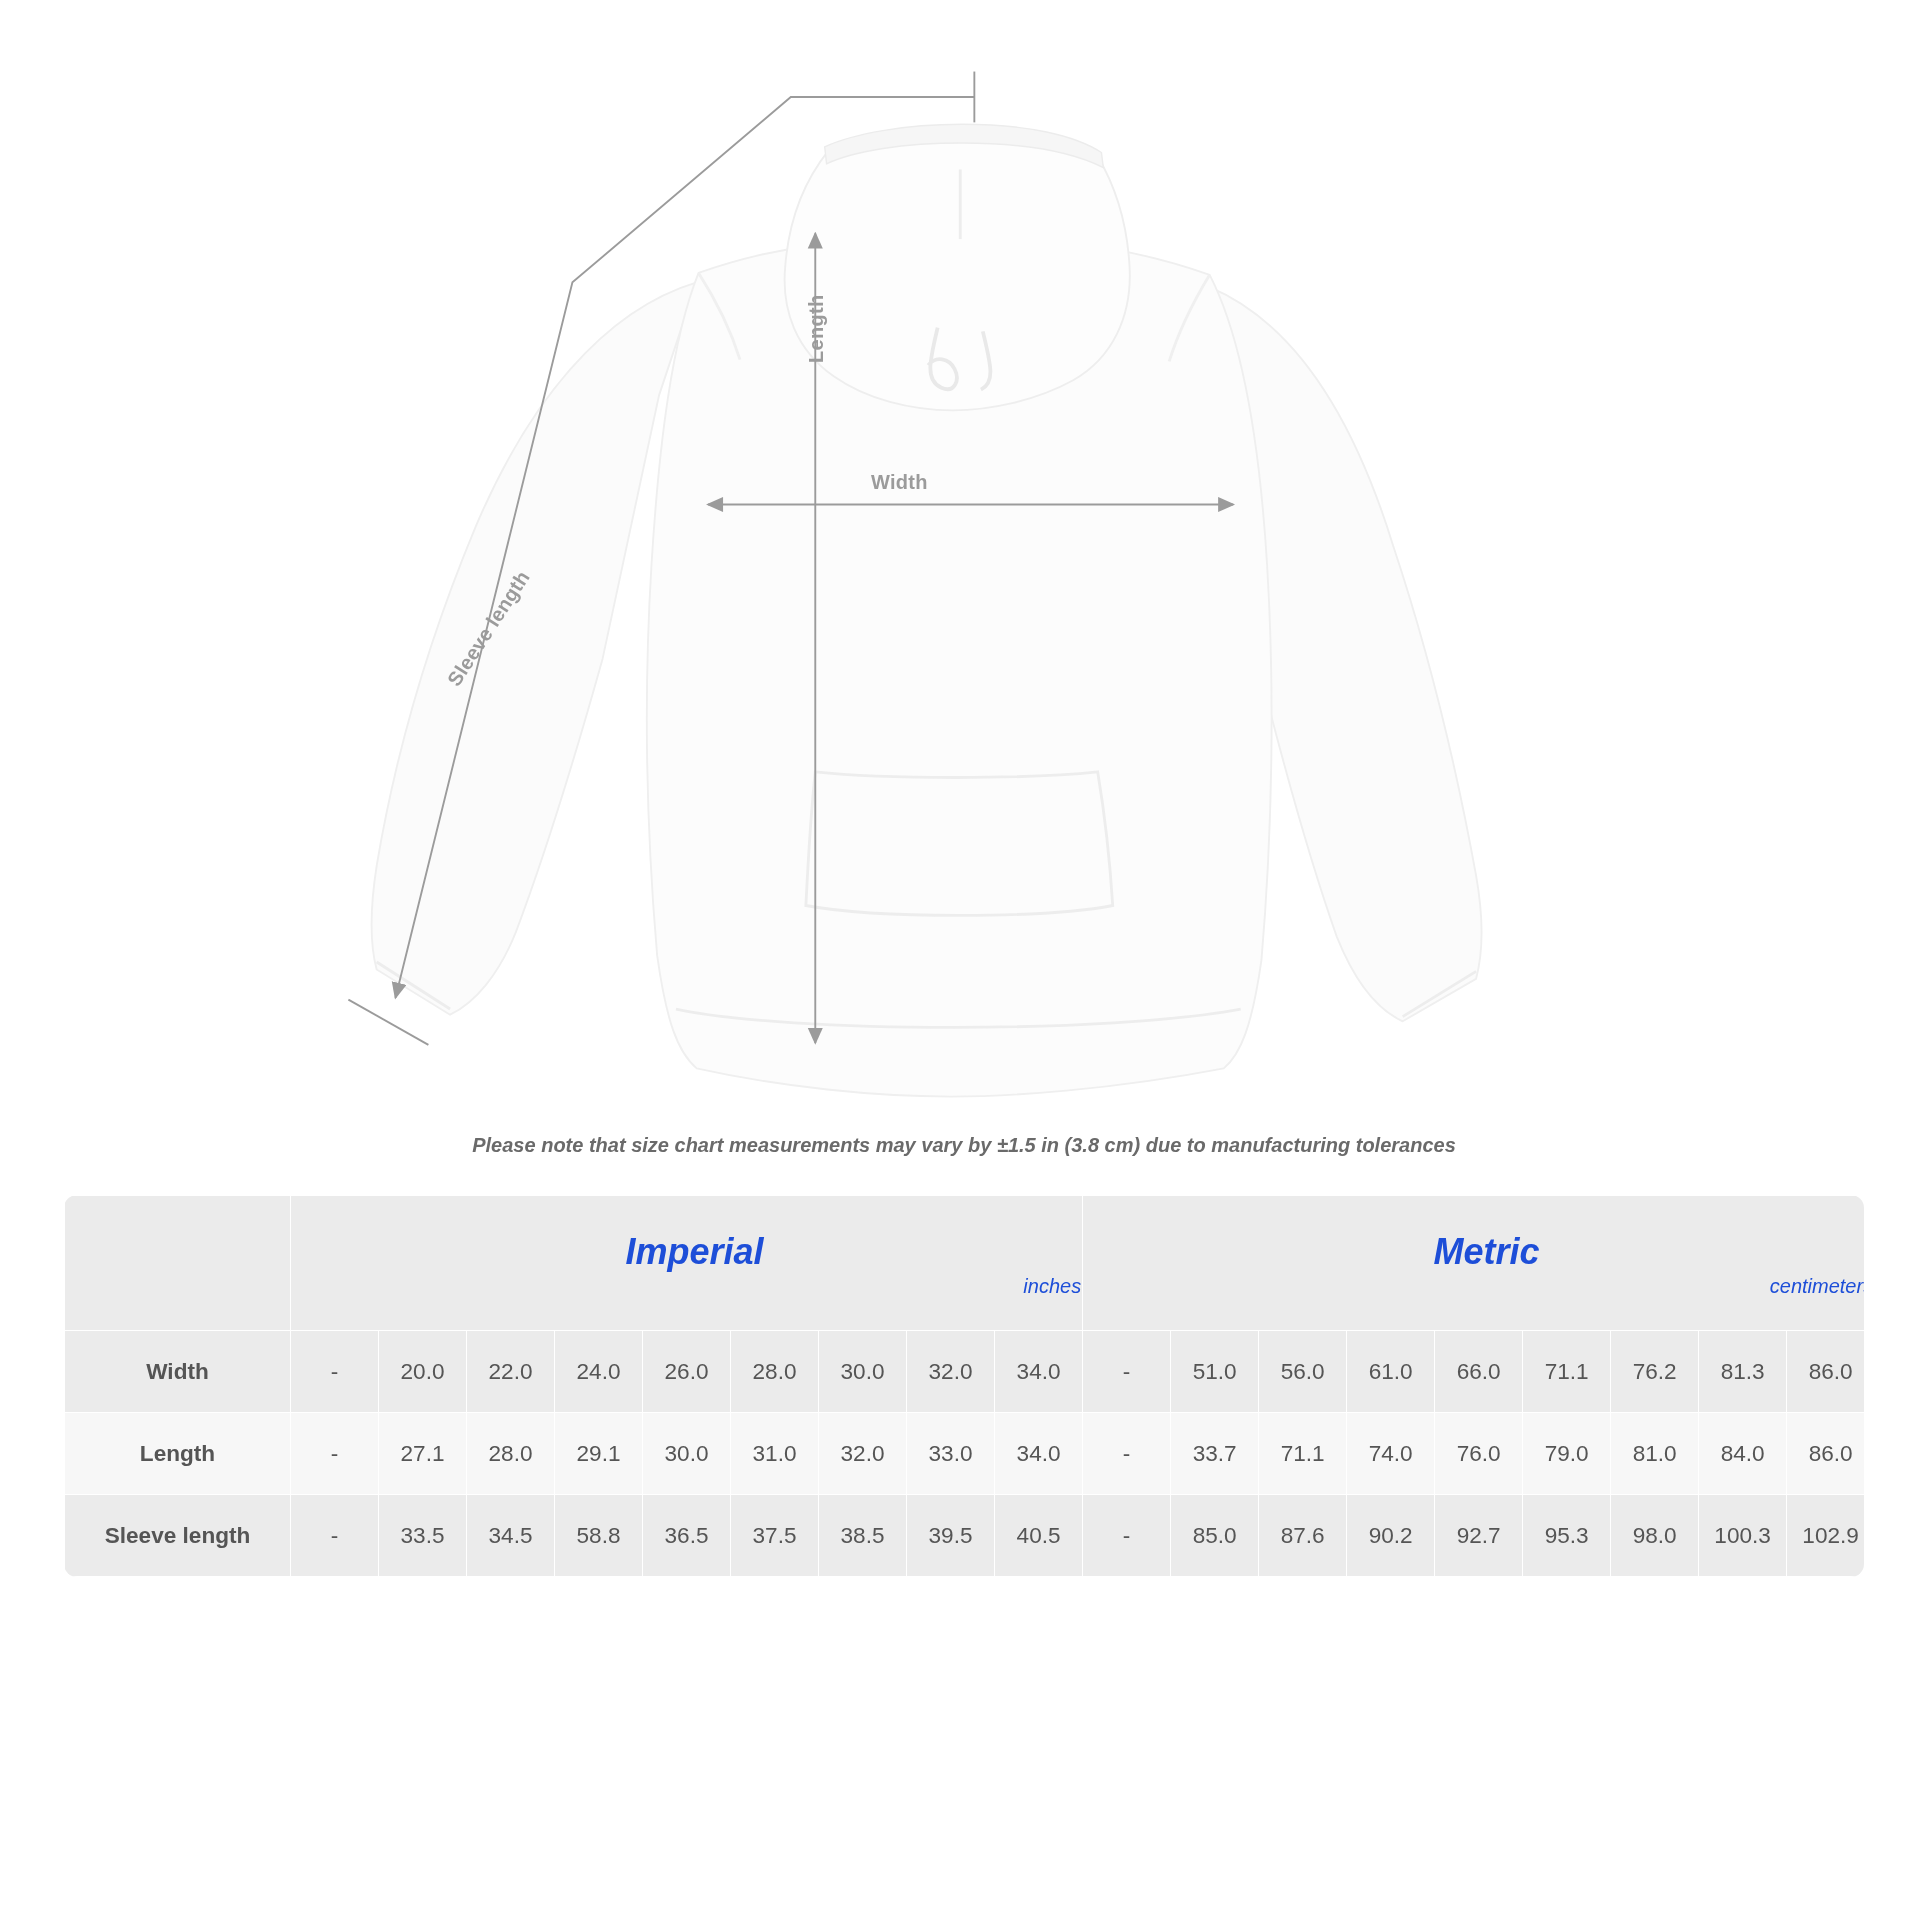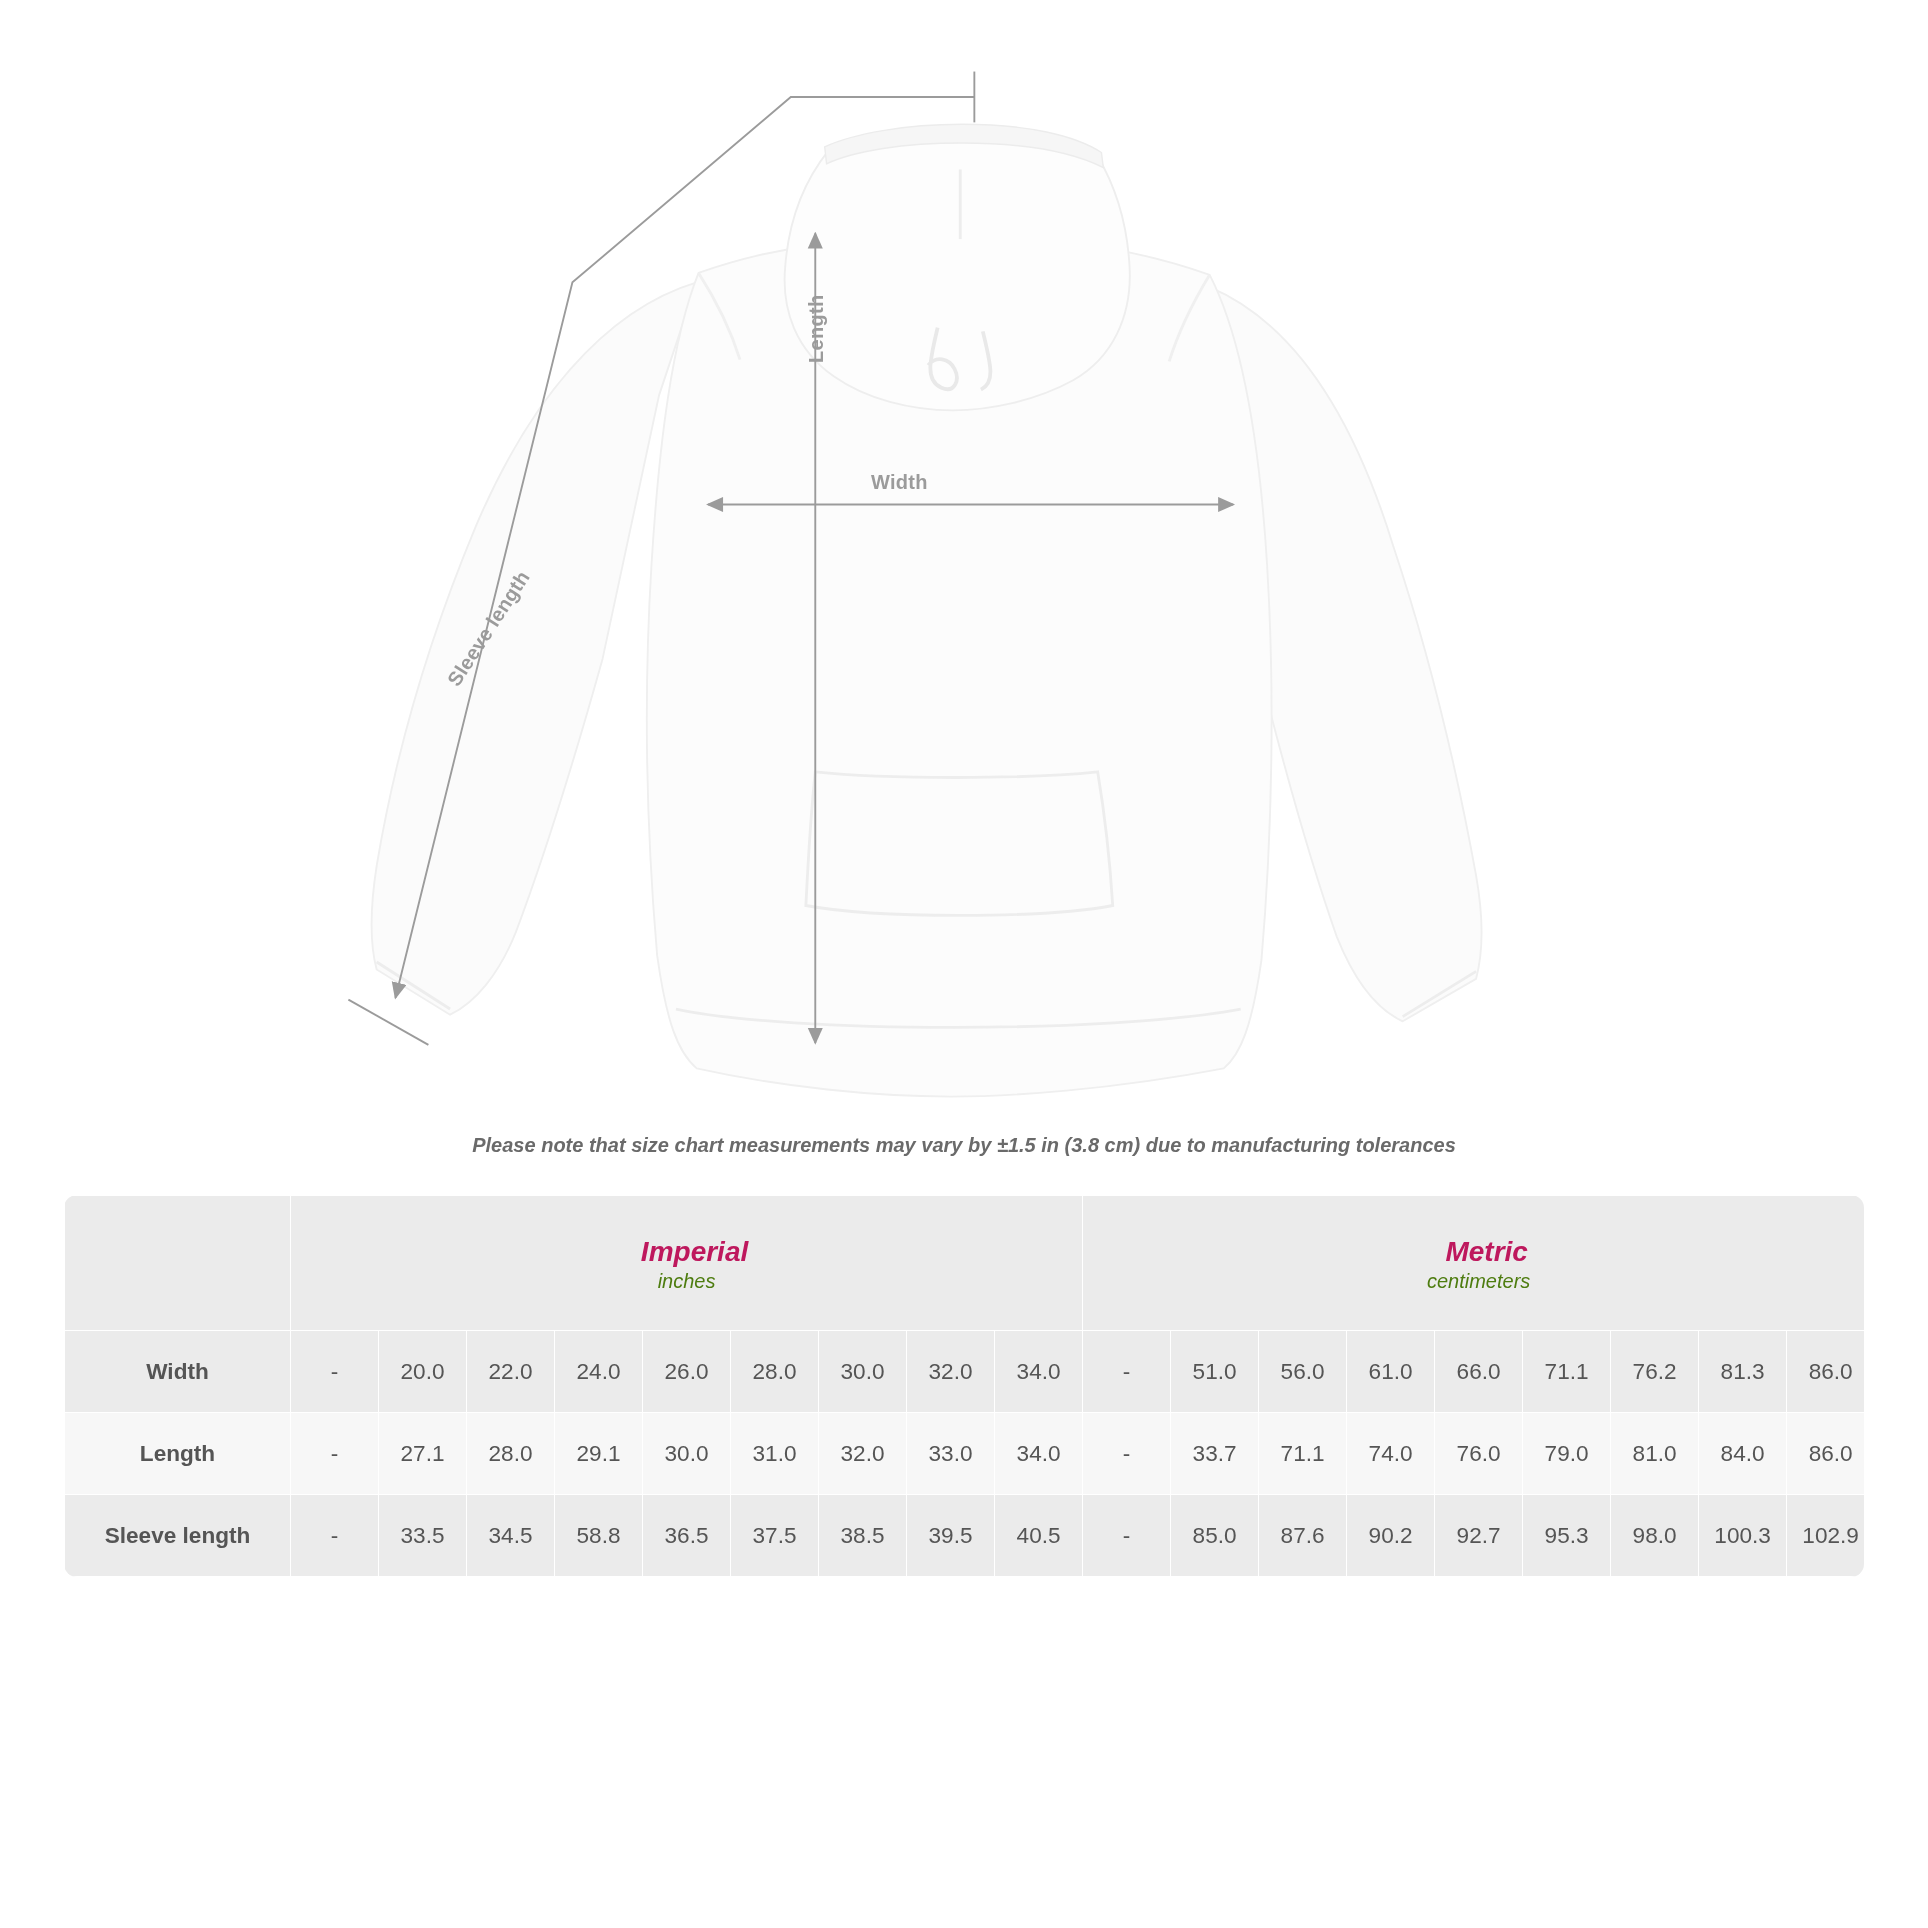--- a/index.html
+++ b/index.html
@@ -92,32 +92,33 @@
     font-size: 22.6px;
     color: #555555;
     border: 0.9px solid #ffffff;
   }
   .unit-row td {
     background: #ebebeb;
     height: 132px;
     border: none;
   }
   .unit-title {
-    font-size: 28px;
+    font-size: 36px;
     font-weight: bold;
     font-style: italic;
-    color: #be185d;
+    color: #1d4ed8;
     line-height: 1.25;
     padding-left: 16px;
   }
   .unit-sub {
     font-size: 20px;
     font-style: italic;
-    color: #4d7c0f;
+    color: #1d4ed8;
     margin-top: 1px;
+    text-align: right;
   }
   .head-row td {
     background: #f7f7f7;
     height: 90px;
     font-weight: bold;
     color: #4a4a4a;
     font-size: 23.5px;
   }
   .row-label {
     font-weight: bold;

